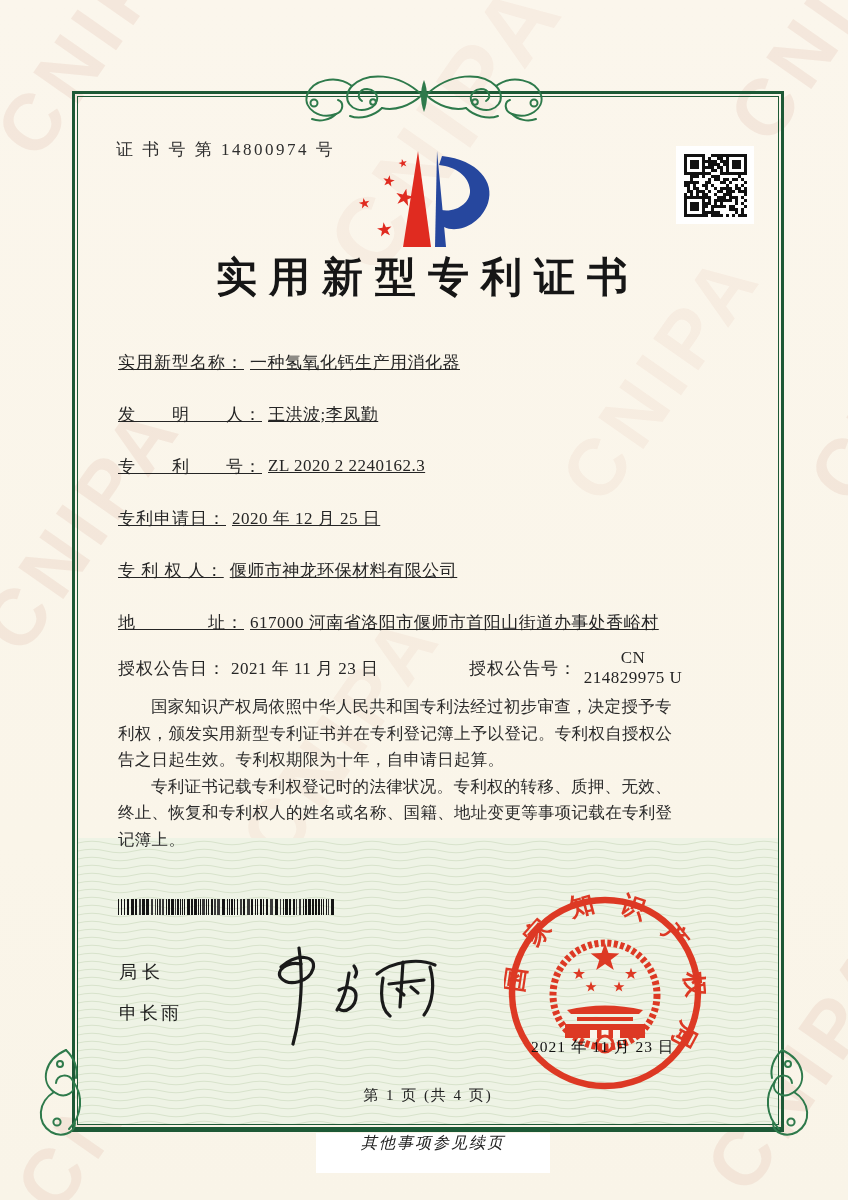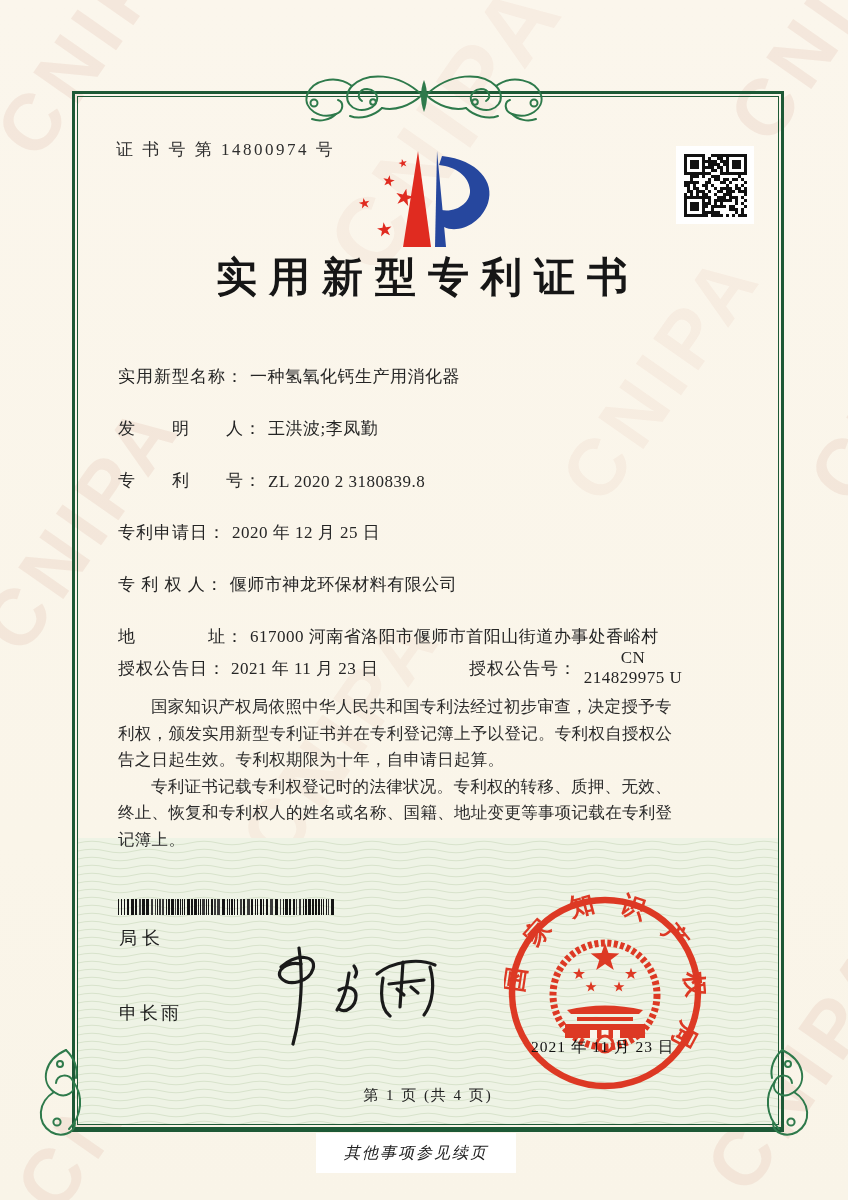--- a/index.html
+++ b/index.html
@@ -30,48 +30,48 @@
   .logo{position:absolute;left:348px;top:144px;width:150px;height:110px;z-index:5;}
   .logo .star{position:absolute;color:#e02b20;line-height:1;font-family:"DejaVu Sans",sans-serif;}
 
   .qr-box{position:absolute;left:676px;top:146px;width:78px;height:78px;background:#ffffff;z-index:5;
           display:flex;align-items:center;justify-content:center;}
 
   .title{position:absolute;left:72px;top:250px;width:712px;margin:0;text-align:center;
          font-size:41px;font-weight:bold;letter-spacing:12px;color:#161616;z-index:5;}
 
   .fields{position:absolute;left:118px;top:336px;width:566px;z-index:5;}
-  .field-row{display:flex;align-items:flex-end;height:52px;font-size:17px;color:#252525;}
+  .field-row{display:flex;align-items:center;height:52px;font-size:17px;color:#252525;text-decoration:underline;}
   .field-row .lbl{white-space:pre;letter-spacing:1px;}
   .field-row .val{margin-left:6px;letter-spacing:0.5px;}
 
   .grant-row{position:absolute;left:118px;top:651px;width:566px;height:34px;font-size:17px;color:#252525;z-index:5;}
   .grant-row .pair{position:absolute;top:0;display:flex;align-items:center;height:34px;}
   .grant-row .pair.right{left:351px;text-align:center;}
   .grant-row .lbl{white-space:pre;letter-spacing:1px;}
   .grant-row .val{margin-left:5px;letter-spacing:0.5px;}
 
   .body-text{position:absolute;left:118px;top:694px;width:564px;z-index:5;}
   .body-text p{margin:0;text-indent:2em;font-size:16.5px;line-height:26.5px;color:#2b2b2b;letter-spacing:0.3px;}
 
   .barcode{position:absolute;left:118px;top:899px;width:220px;height:16px;display:flex;align-items:stretch;z-index:6;}
 
-  .signer-title{position:absolute;left:119px;top:926px;font-size:18px;letter-spacing:5px;color:#1d1d1d;z-index:6;}
+  .signer-title{position:absolute;left:119px;top:960px;font-size:18px;letter-spacing:5px;color:#1d1d1d;z-index:6;}
   .signer-name{position:absolute;left:119px;top:1001px;font-size:18px;letter-spacing:3px;color:#1d1d1d;z-index:6;}
   .signature{position:absolute;left:243px;top:943px;z-index:6;}
 
   .seal{position:absolute;left:504px;top:892px;width:202px;height:202px;z-index:6;opacity:0.94;}
   .seal-date{position:absolute;left:531px;top:1037px;width:170px;font-size:15.5px;letter-spacing:1px;
              color:#111;z-index:7;white-space:nowrap;}
 
   .page-num{position:absolute;left:72px;top:1086px;width:712px;text-align:center;font-size:15px;
             letter-spacing:2px;color:#222;z-index:7;}
 
-  .note-box{position:absolute;left:316px;top:1133px;width:200px;height:40px;background:#ffffff;z-index:5;
-            display:flex;align-items:center;justify-content:center;}
+  .note-box{position:absolute;left:316px;top:1133px;width:234px;height:40px;background:#ffffff;z-index:5;
+            display:flex;align-items:flex-start;justify-content:center;}
   .note-box span{font-size:16px;font-style:italic;letter-spacing:2px;color:#222;}
 </style>
 </head>
 <body>
 
 <div class="page">
 
   <span class="wm" style="left:-45px;top:-15px;">CNIPA</span>
   <span class="wm big lite" style="left:280px;top:70px;">CNIPA</span>
   <span class="wm" style="left:688px;top:-30px;">CNIPA</span>
@@ -448,21 +448,21 @@
     <div class="field-row">
       <span class="lbl">实用新型名称：</span>
       <span class="val">一种氢氧化钙生产用消化器</span>
     </div>
     <div class="field-row">
       <span class="lbl">发　　明　　人：</span>
       <span class="val">王洪波;李凤勤</span>
     </div>
     <div class="field-row">
       <span class="lbl">专　　利　　号：</span>
-      <span class="val">ZL 2020 2 3180839.8</span>
+      <span class="val">ZL 2020 2 2240162.3</span>
     </div>
     <div class="field-row">
       <span class="lbl">专利申请日：</span>
       <span class="val">2020 年 12 月 25 日</span>
     </div>
     <div class="field-row">
       <span class="lbl">专 利 权 人：</span>
       <span class="val">偃师市神龙环保材料有限公司</span>
     </div>
     <div class="field-row">

